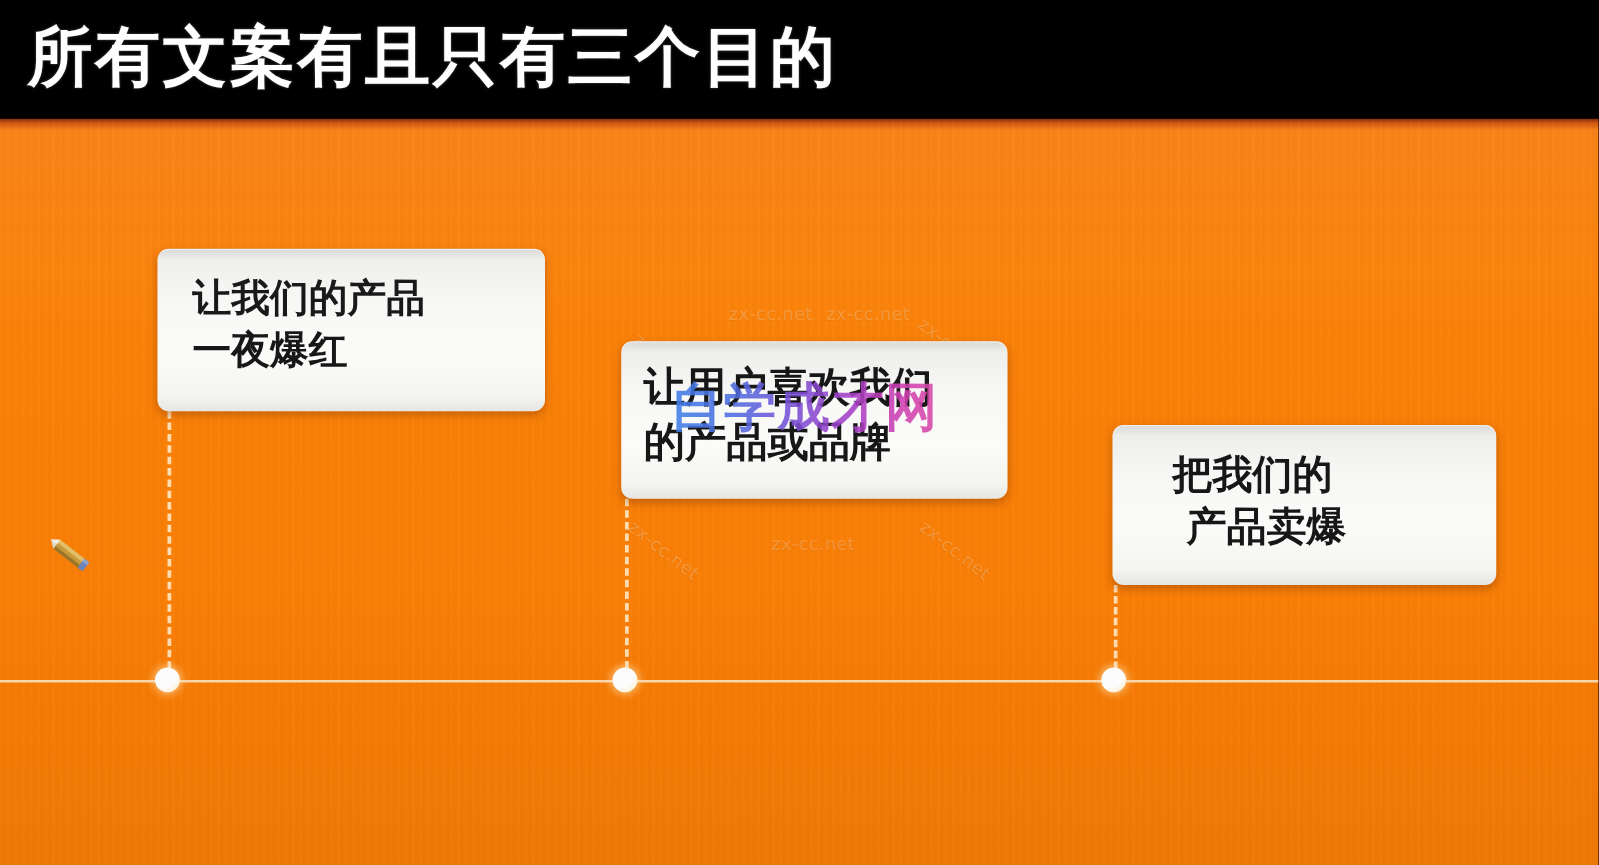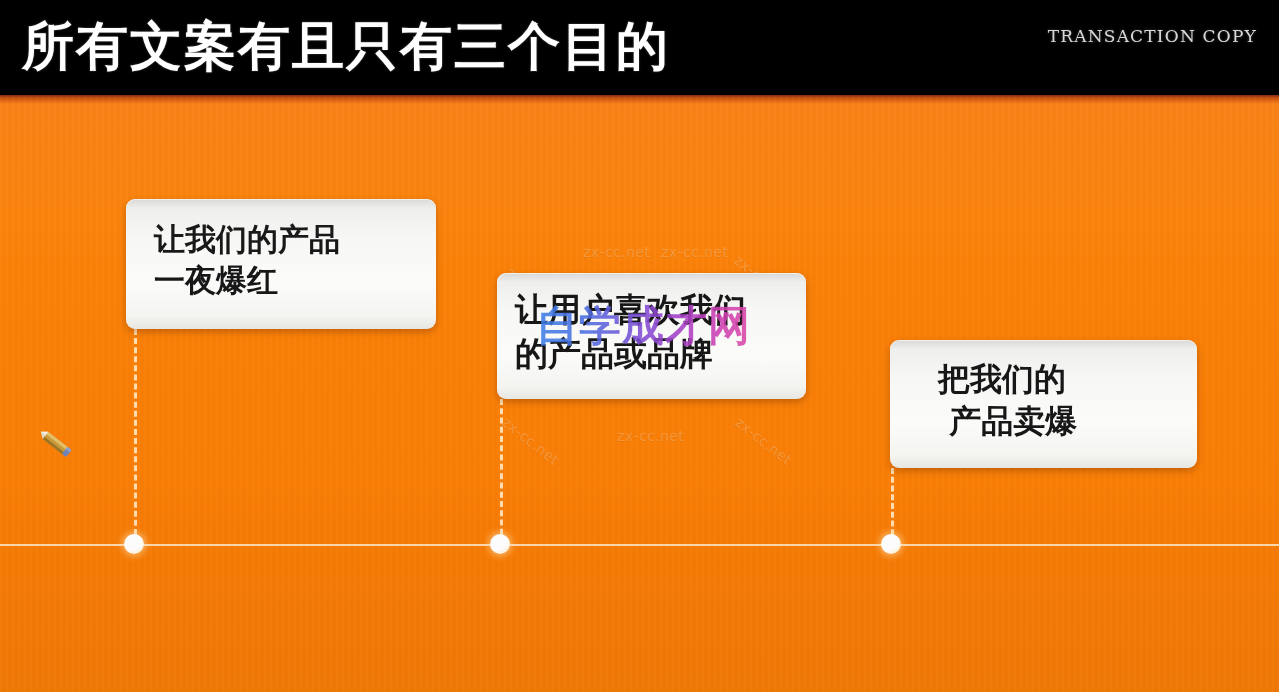--- a/index.html
+++ b/index.html
@@ -176,21 +176,20 @@
     pointer-events: none;
   }
 </style>
 </head>
 <body>
 
 <div id="slide">
 
   <div id="titlebar">
     <div id="title-text">所有文案有且只有三个目的</div>
-    <div id="corner-mark">TRANSACTION COPY</div>
   </div>
 
   <div id="canvas">
 
     <div id="bg-watermark-layer">
         <div class="bg-wm" style="left: 583px; top: 149px; color: rgba(255, 255, 255, 0.2);">zx-cc.net</div>
         <div class="bg-wm" style="left: 661px; top: 149px; color: rgba(255, 255, 255, 0.2);">zx-cc.net</div>
         <div class="bg-wm rot" style="left: 741px; top: 157px; color: rgba(255, 255, 255, 0.2);">zx-cc.net</div>
         <div class="bg-wm rot" style="left: 513px; top: 169px; color: rgba(255, 255, 255, 0.2);">zx-cc.net</div>
         <div class="bg-wm rot" style="left: 509px; top: 319px; color: rgba(255, 255, 255, 0.2);">zx-cc.net</div>

